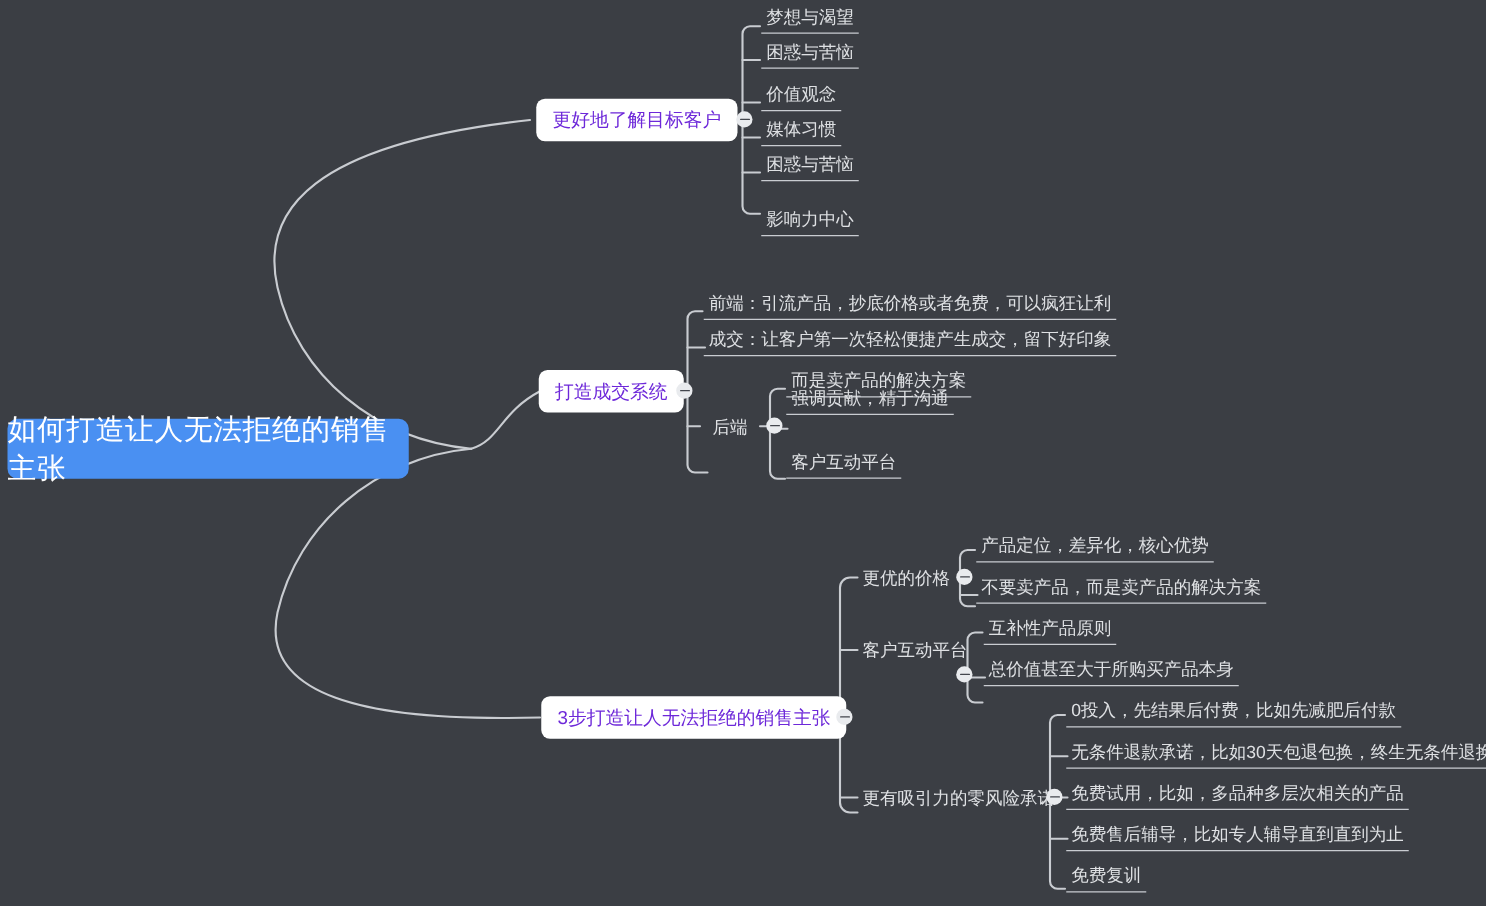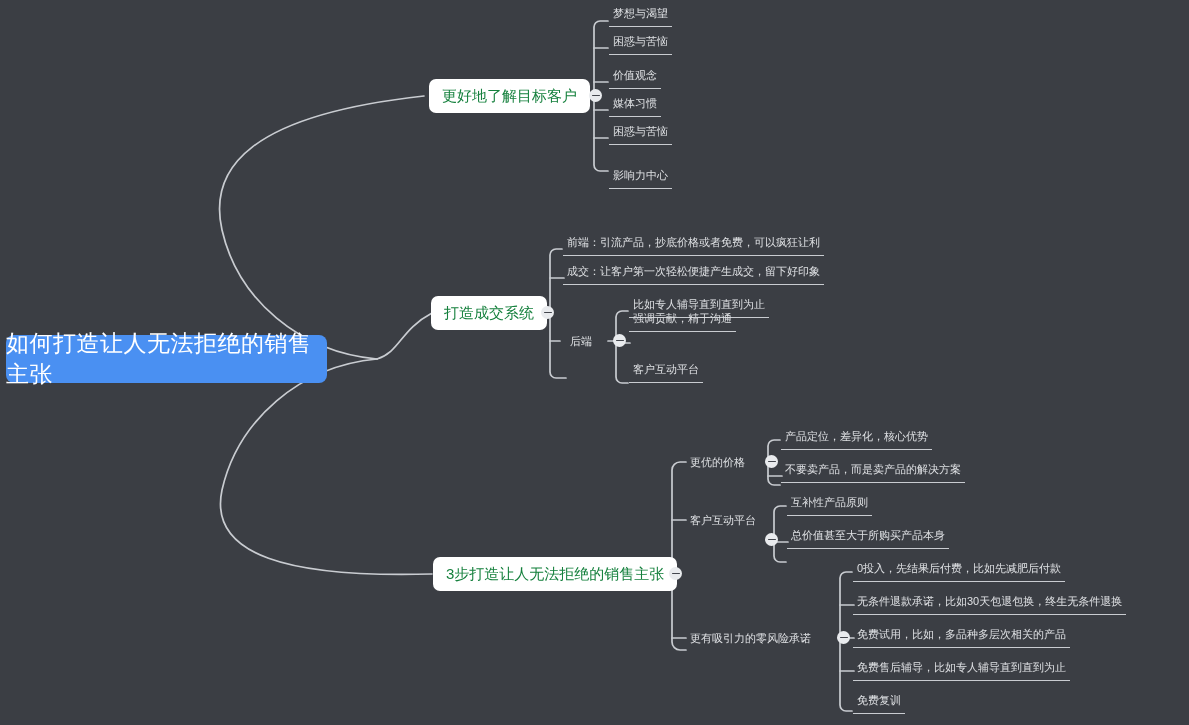--- a/index.html
+++ b/index.html
@@ -42,37 +42,37 @@
     display: flex;
     align-items: center;
     justify-content: center;
     box-sizing: border-box;
     z-index: 5;
   }
   
   .box-node {
     position: absolute;
     background: #ffffff;
-    color: #15803d;
+    color: #6d28d9;
     border-radius: 7px;
     font-size: 15px;
     display: flex;
     align-items: center;
     justify-content: center;
     padding: 0 13px;
     box-sizing: border-box;
     height: 34px;
     white-space: nowrap;
     z-index: 5;
   }
   
   .leaf {
     position: absolute;
     color: #dfe1e4;
-    font-size: 11px;
+    font-size: 14px;
     white-space: nowrap;
     line-height: 20px;
     padding: 0 4px 3px 4px;
     box-sizing: border-box;
     z-index: 4;
   }
   .leaf.underline {
     border-bottom: 1.6px solid #c9ccd1;
   }
   .leaf.plain {
@@ -190,21 +190,21 @@
   <div class="leaf underline" style="left:563px; top:232px;">
     <span>前端：引流产品，抄底价格或者免费，可以疯狂让利</span>
   </div>
 
   <div class="leaf plain" style="left:566px; top:331px;">
     <span>后端</span>
   </div>
   <div class="toggle" style="left:613px; top:334px;"></div>
 
   <div class="leaf underline" style="left:629px; top:294px;">
-    <span>比如专人辅导直到直到为止</span>
+    <span>而是卖产品的解决方案</span>
   </div>
   <div class="leaf underline" style="left:629px; top:308px;">
     <span>强调贡献，精于沟通</span>
   </div>
   <div class="leaf underline" style="left:629px; top:359px;">
     <span>客户互动平台</span>
   </div>
 
   <div class="box-node" style="left:433px; top:557px;">
     <span>3步打造让人无法拒绝的销售主张</span>

